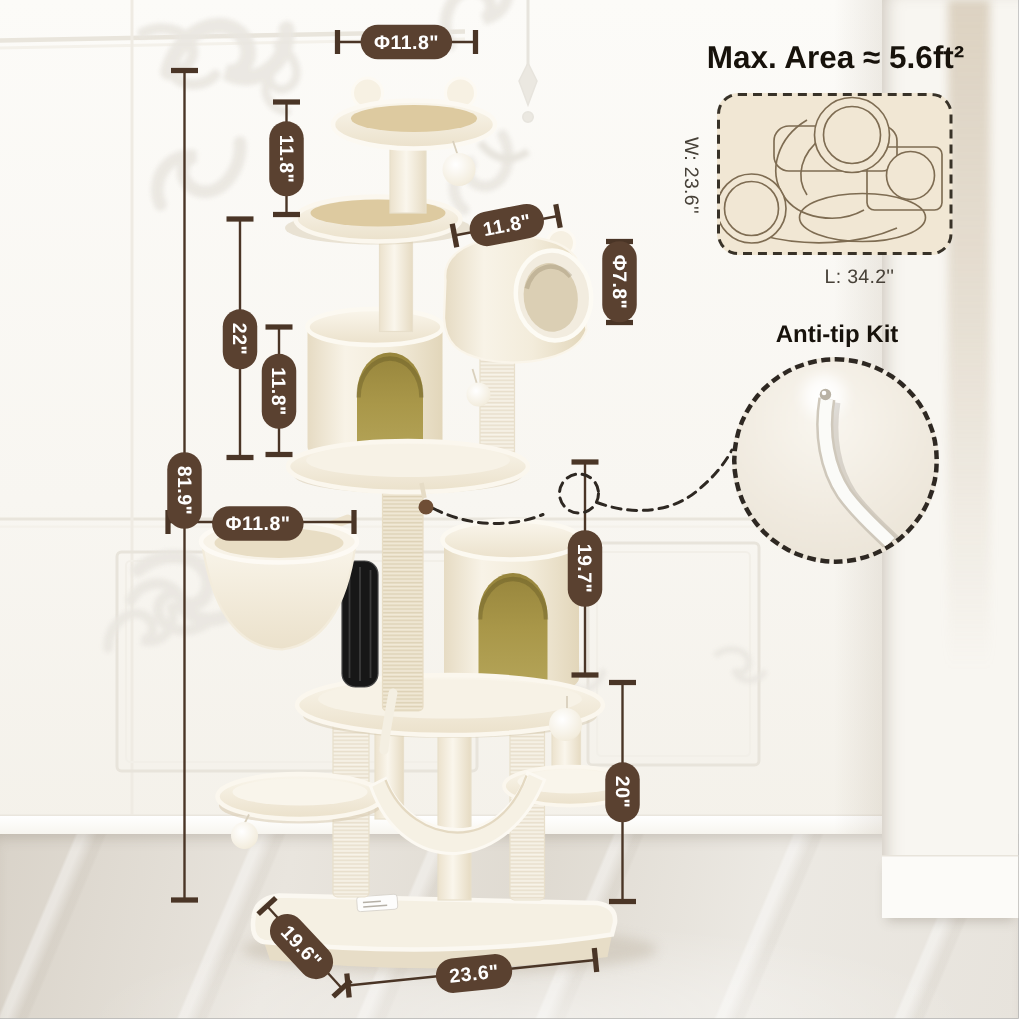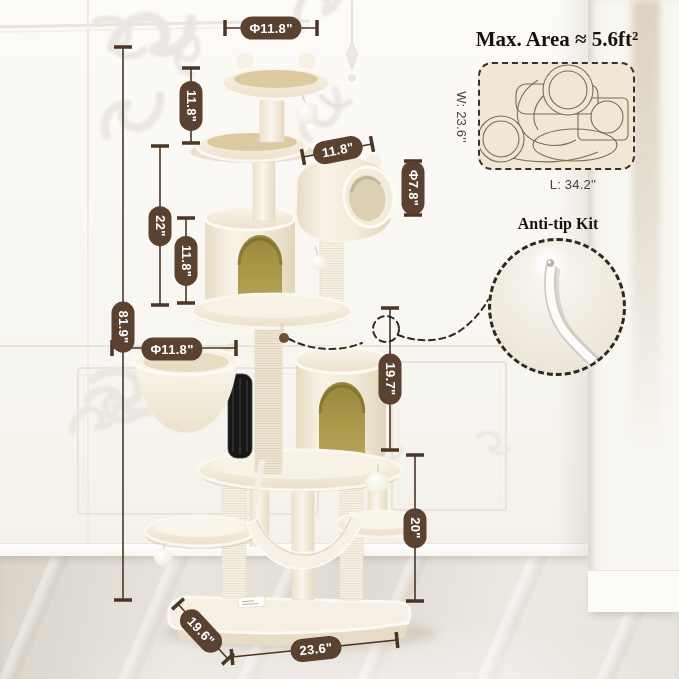--- a/index.html
+++ b/index.html
@@ -25,21 +25,21 @@
         box-shadow:inset 9px 0 12px -7px rgba(120,104,82,.35);}
   .column-band{left:44px;top:0;width:28px;height:470px;
         background:linear-gradient(180deg,rgba(198,181,155,.55) 0%,rgba(198,181,155,.35) 45%,rgba(198,181,155,0) 95%);
         filter:blur(3px);}
   .column-base{left:0;top:570px;width:91px;height:42px;background:#fcfbf8;
         border-top:1px solid #e8e4db;box-shadow:0 5px 7px -3px rgba(90,80,64,.25);}
   
   .pill{position:absolute;background:#5a4130;color:#ffffff;font-weight:bold;font-size:13px;
         line-height:1;padding:5px 9px;border-radius:13px;white-space:nowrap;letter-spacing:.3px;
         text-align:center;z-index:30;}
-  .serif-title{position:absolute;font-family:Liberation Serif, serif;font-weight:700;
+  .serif-title{position:absolute;font-family:Liberation Sans, sans-serif;font-weight:700;
         color:#17120b;white-space:nowrap;z-index:30;}
   .small-label{position:absolute;font-size:13px;color:#474138;white-space:nowrap;z-index:30;
         letter-spacing:.2px;}
   .footprint{left:478px;top:62px;width:157px;height:108px;border:2px dashed #383228;
         border-radius:14px;background:#f1e7d4;z-index:25;}
   .antitip-circle{left:488px;top:238px;width:138px;height:138px;border-radius:50%;
         border:3px dashed #2e2822;overflow:hidden;z-index:25;
         background:radial-gradient(circle at 45% 30%,#f9f6ef,#f0eadf 55%,#e8e1d3 100%);}
   svg{display:block;}
   .layer{left:0;top:0;width:679px;height:679px;pointer-events:none;}

